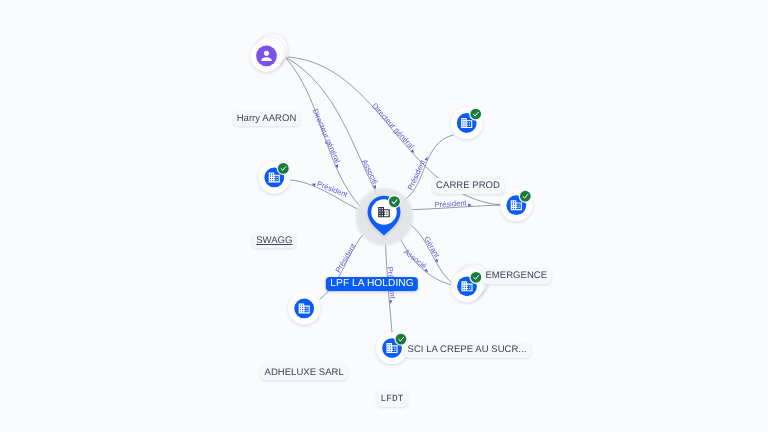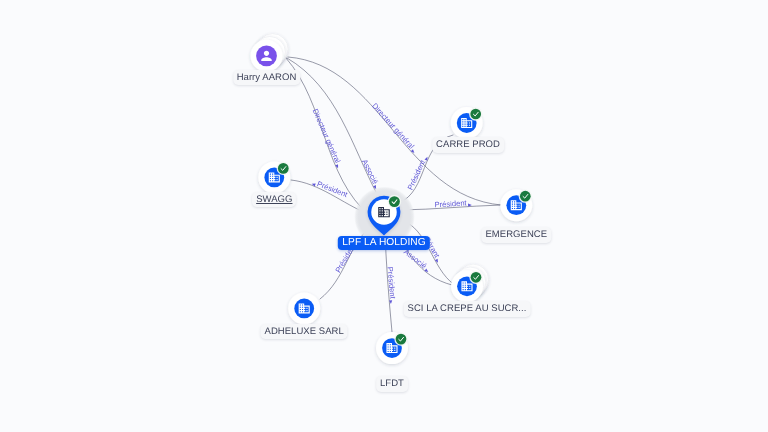--- a/index.html
+++ b/index.html
@@ -4,21 +4,21 @@
 <style>
   html,body{margin:0;padding:0;}
   body{width:768px;height:432px;overflow:hidden;background:#fafbfd;
        font-family:"Liberation Sans",sans-serif;
        -webkit-font-smoothing:antialiased;text-rendering:geometricPrecision;}
   #graph{position:relative;width:768px;height:432px;background:#fafbfd;}
   #edges{position:absolute;left:0;top:0;width:768px;height:432px;}
   .nlabel{position:absolute;background:#f6f7f9;color:#3d4258;border-radius:5px;
           white-space:nowrap;font-size:9.5px;line-height:10px;padding:3.0px 3.9px 2.5px;
           letter-spacing:.05px;
-          box-shadow:0 1px 2.5px rgba(40,50,80,.13);}
+          box-shadow:0 1px 2.5px rgba(40,50,80,.13);margin-top:41px;}
   .nlabel.sel{background:#0a5cf5;color:#fff;border-radius:4px;
               padding:2.0px 4.5px 2.0px;font-size:10.2px;line-height:10px;
               box-shadow:0 1px 3px rgba(20,70,180,.30);}
 </style>
 </head>
 <body>
 
 <div id="graph">
   <svg id="edges" width="768" height="432" viewBox="0 0 768 432">
       <defs>
@@ -189,18 +189,18 @@
         <g>
           <circle cx="401" cy="339.1" r="6.6499999999999995" fill="#f2f7f3" fill-opacity="0.95"></circle>
           <circle cx="401" cy="339.1" r="5.35" fill="#1a7a3e"></circle>
           <path d="M 398.75 339.37 L 400.46 341.03 L 403.51 337.33" fill="none" stroke="#ffffff" stroke-width="0.99" stroke-linecap="round" stroke-linejoin="round"></path>
         </g>
       </g>
     </svg>
     <div class="nlabel" style="left: 266.5px; top: 69.8px; transform: translateX(-50%);">Harry AARON</div>
     <div class="nlabel" style="left: 468px; top: 137px; transform: translateX(-50%);">CARRE PROD</div>
     <div class="nlabel" style="left: 274.3px; top: 191.6px; transform: translateX(-50%); text-decoration: underline;">SWAGG</div>
-    <div class="nlabel sel" style="left: 384px; top: 236.3px; transform: translateX(-50%);">LPF LA HOLDING</div>
+    <div class="nlabel sel" style="left: 372px; top: 236.3px; transform: translateX(-50%);">LPF LA HOLDING</div>
     <div class="nlabel" style="left: 516.3px; top: 227px; transform: translateX(-50%);">EMERGENCE</div>
     <div class="nlabel" style="left: 304.2px; top: 323.8px; transform: translateX(-50%);">ADHELUXE SARL</div>
     <div class="nlabel" style="left: 467px; top: 301.1px; transform: translateX(-50%);">SCI LA CREPE AU SUCR...</div>
-    <div class="nlabel" style="left: 392px; top: 376px; transform: translateX(-50%);">LFDT</div>
+    <div class="nlabel" style="left: 392px; top: 350px; transform: translateX(-50%); font-family: Liberation Mono, monospace;">LFDT</div>
   </div>
 
 </body></html>

